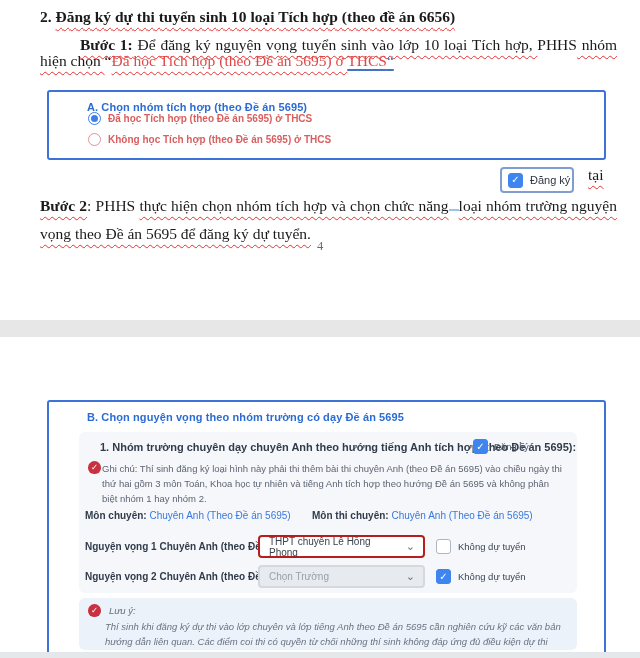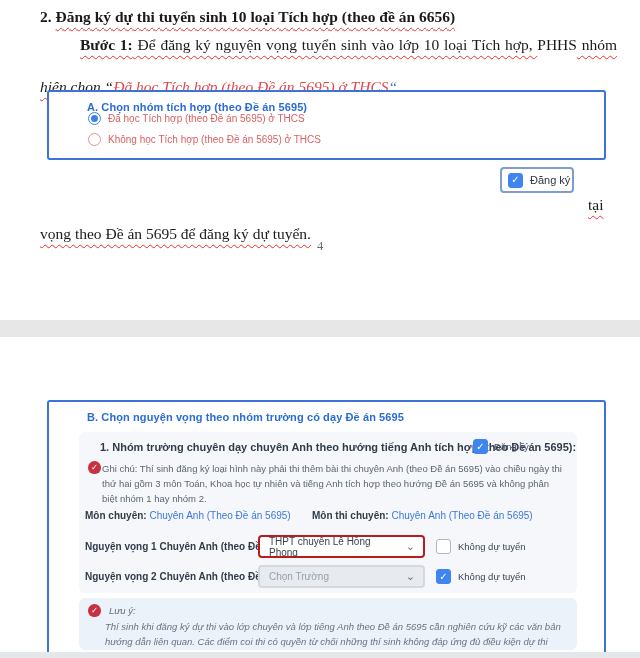--- a/index.html
+++ b/index.html
@@ -16,21 +16,21 @@
          text-underline-offset:5px; text-decoration-skip-ink:none; }
   .red-txt { color:#e04848; }
   .blue-underline { text-decoration-line:underline; text-decoration-style:solid;
          text-decoration-color:#4472c4; text-decoration-thickness:1.5px;
          text-underline-offset:3px; }
   .link-blue { color:#4472c4; }
   .grammar-gap { display:inline-block; width:10px; height:14px;
          border-bottom:2px solid #9dc3e6; vertical-align:baseline; }
   .page-number { position:absolute; left:0; top:239px; width:640px; text-align:center;
          font-size:12.5px; color:#6a6a6a; }
-  .word-after-btn { position:absolute; left:588px; top:166px; font-size:15.5px;margin-top:30px; }
+  .word-after-btn { position:absolute; left:588px; top:166px; font-size:15.5px; }
 
   
   .page-break-band { position:absolute; left:0; top:320px; width:640px; height:17px;
          background:#e7e7e7; }
   .bottom-strip { position:absolute; left:0; top:652px; width:640px; height:6px;
          background:#e5e8ea; z-index:60; }
 
   
   .ui { font-family:"Liberation Sans", sans-serif; }
   .form-box { position:absolute; border:2px solid #3d72d8; border-radius:3px; background:#fff; }
@@ -39,21 +39,21 @@
   .box-title { position:absolute; left:38px; top:9px; font-size:11px; font-weight:bold;
          color:#2b6cd4; letter-spacing:.1px; }
 
   .radio-row { position:absolute; left:39px; display:flex; align-items:center; }
   .radio-outer { width:13px; height:13px; border-radius:50%; display:inline-block;
          position:relative; flex:0 0 13px; }
   .radio-selected { border:1.5px solid #3f80e8; }
   .radio-selected::after { content:""; position:absolute; left:1.5px; top:1.5px;
          width:7px; height:7px; border-radius:50%; background:#3f80e8; }
   .radio-unselected { border:1.5px solid #e89090; }
-  .radio-label { margin-left:7px; font-size:10px; color:#d95f5f; }
+  .radio-label { margin-left:7px; font-size:10px; color:#d95f5f;font-weight:bold; }
 
   .register-btn { position:absolute; left:500px; top:167px; width:74px; height:26px;
          border:2px solid #7f9ecf; border-radius:4px; background:#fff;
          display:flex; align-items:center; padding-left:6px; }
   .checkbox { width:15px; height:15px; border-radius:3px; display:inline-flex;
          align-items:center; justify-content:center; font-size:10px; line-height:1; }
   .checkbox.checked { background:#3f85f0; color:#fff; border:1px solid #3f85f0; }
   .checkbox.unchecked { background:#fff; border:1.5px solid #aeb6c0; color:transparent; }
   .register-btn .btn-label { margin-left:7px; font-size:11px; color:#2f3540; }
 
@@ -93,40 +93,41 @@
          font-style:italic; color:#6b7380; line-height:15px; }
 </style>
 </head>
 <body>
 
 <div class="page">
 
   <div class="doc-heading"><span>2. </span><span class="sq">Đăng ký dự thi tuyển sinh 10 loại Tích hợp (theo đề án 6656)</span></div>
 
   <div class="docline jline" style="top:34px; text-indent:40px;"><b class="sq">Bước 1:</b><span class="sq"> Để đăng ký nguyện vọng tuyển sinh vào lớp 10 loại Tích hợp, </span><span>PHHS</span><span class="sq"> nhóm</span></div>
-  <div class="docline" style="top:76px;font-style:italic;"><span class="sq">hiện chọn </span><span>“</span><span class="red-txt sq">Đã học Tích hợp (theo Đề án 5695) ở </span><span class="red-txt blue-underline">THCS</span><span class="link-blue blue-underline">“</span></div>
+  <div class="docline" style="top:50px;"><span class="sq">hiện chọn </span><span>“</span><span class="red-txt sq">Đã học Tích hợp (theo Đề án 5695) ở </span><span class="red-txt blue-underline">THCS</span><span class="link-blue blue-underline">“</span></div>
 
   <div class="form-box ui" id="box-a">
     <div class="box-title">A. Chọn nhóm tích hợp (theo Đề án 5695)</div>
     <div class="radio-row" style="top:20px;">
       <span class="radio-outer radio-selected"></span>
       <span class="radio-label">Đã học Tích hợp (theo Đề án 5695) ở THCS</span>
     </div>
     <div class="radio-row" style="top:41px;">
       <span class="radio-outer radio-unselected"></span>
       <span class="radio-label">Không học Tích hợp (theo Đề án 5695) ở THCS</span>
     </div>
   </div>
 
   <div class="register-btn ui">
     <span class="checkbox checked">✓</span>
     <span class="btn-label">Đăng ký</span>
   </div>
   <span class="word-after-btn sq">tại</span>
 
+  <div class="docline jline" style="top:195px;"><b class="sq">Bước 2</b><span>: PHHS </span><span class="sq">thực hiện chọn nhóm tích hợp và chọn chức năng</span><span class="grammar-gap"></span><span class="sq">loại nhóm trường nguyện</span></div>
   <div class="docline" style="top:223px;"><span class="sq">vọng theo Đề án 5695 để đăng ký dự tuyển.</span></div>
 
   <div class="page-number">4</div>
 
   <div class="page-break-band"></div>
 
   <div class="form-box ui" id="box-b">
     <div class="box-title">B. Chọn nguyện vọng theo nhóm trường có dạy Đề án 5695</div>
 
     <div class="panel" id="panel-main">

